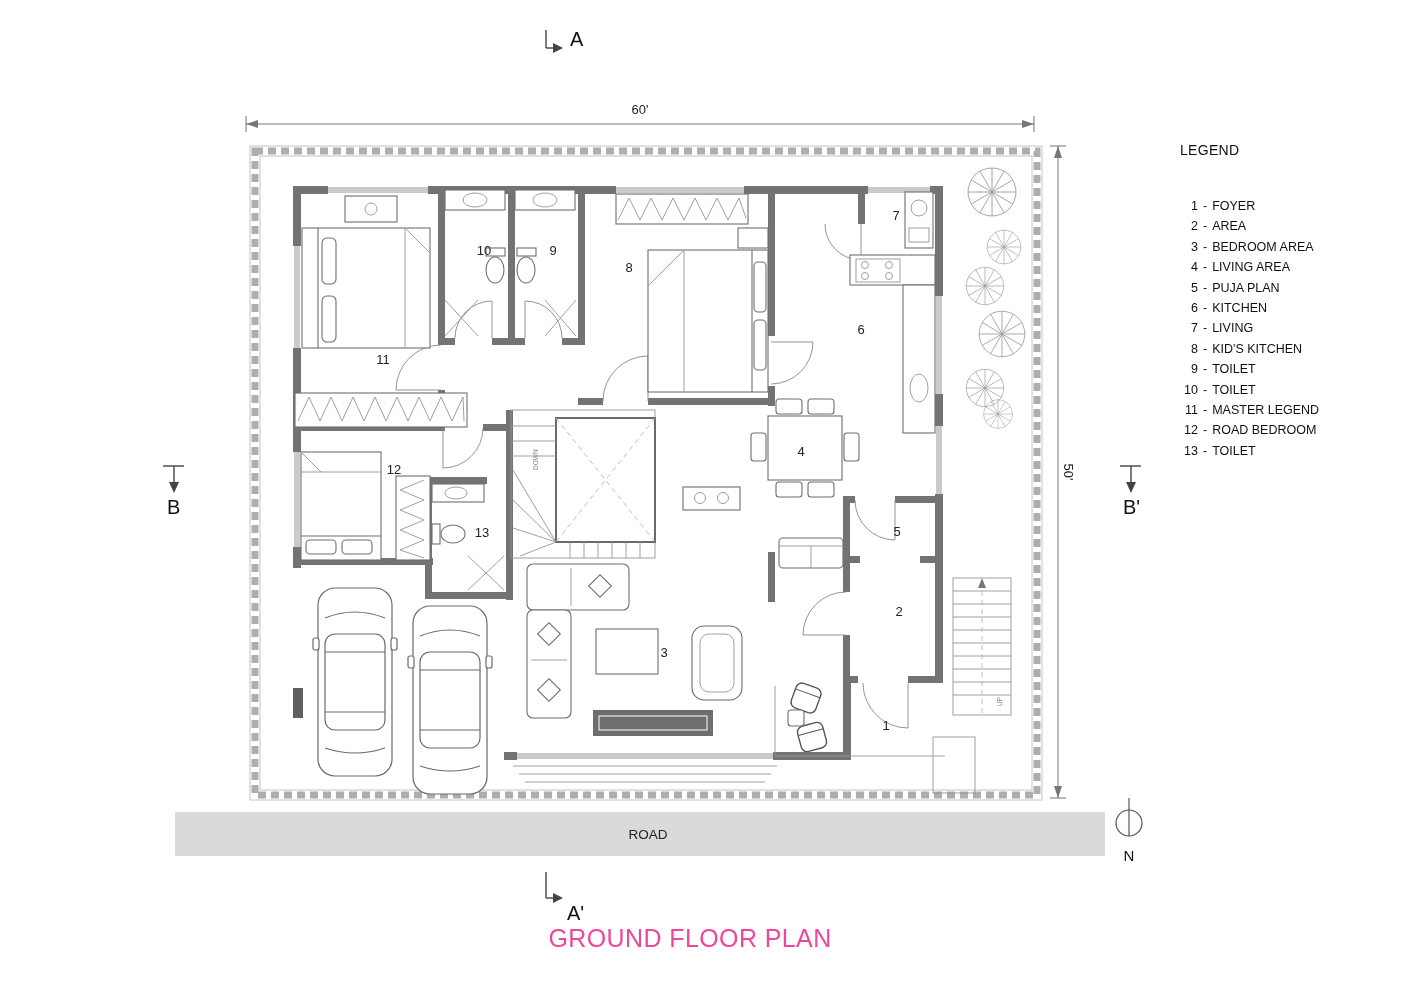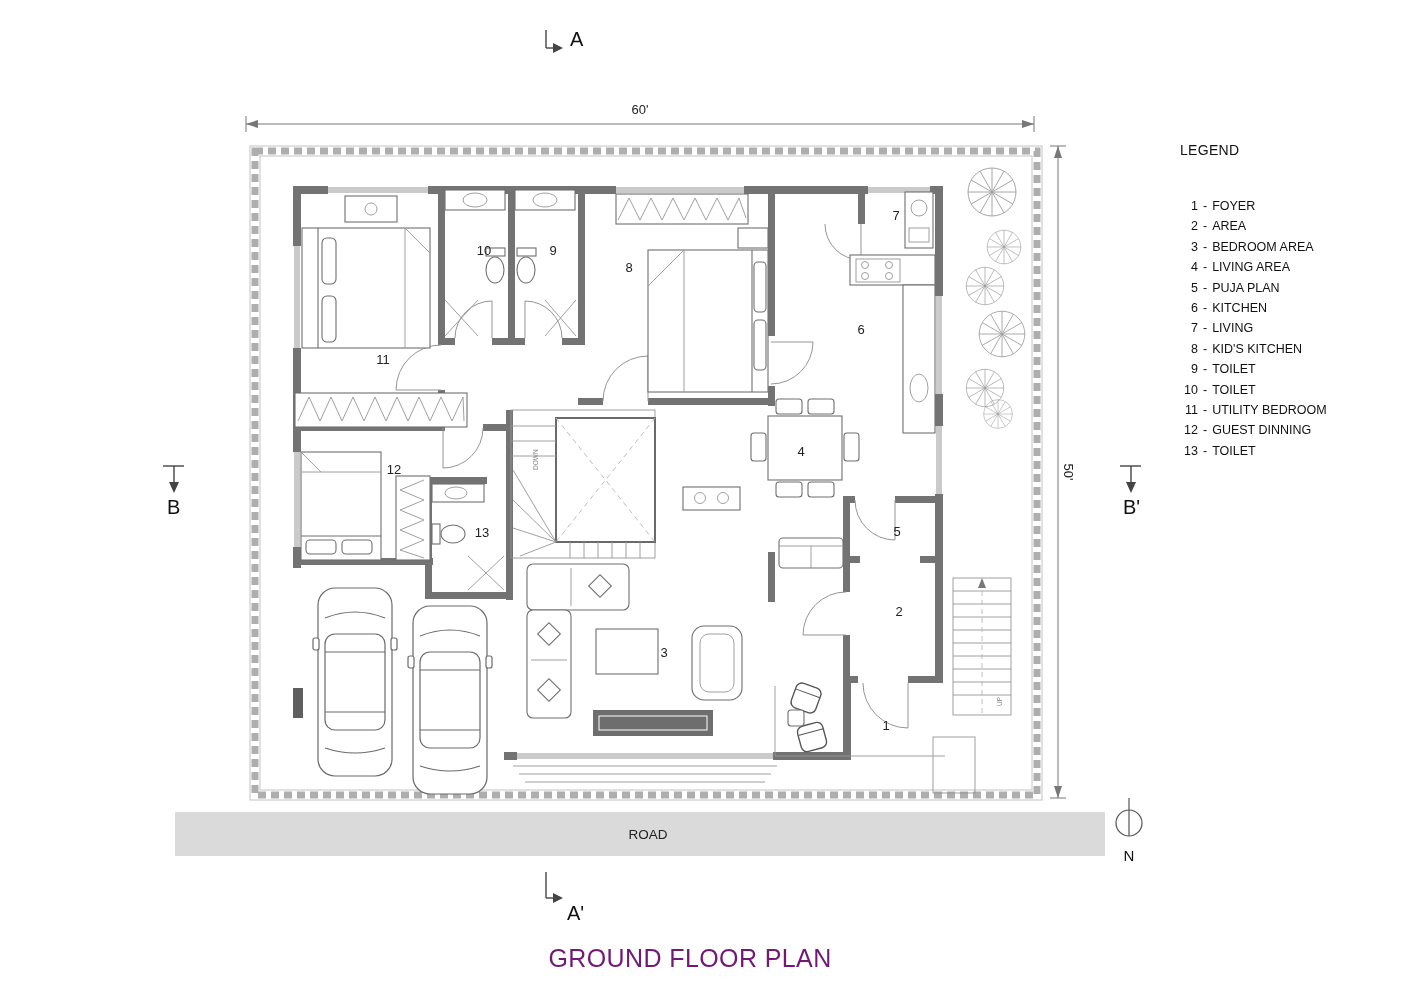--- a/index.html
+++ b/index.html
@@ -32,22 +32,22 @@
   text.roadtxt{font-size:13.5px;fill:#222;text-anchor:middle;}
   text.northtxt{font-size:15px;fill:#111;text-anchor:middle;}
   text.tiny{font-size:6.5px;fill:#888;}
 
   .legend{position:absolute;left:1180px;top:142px;width:230px;}
   .legend-title{font-size:14px;letter-spacing:0.3px;margin-bottom:38px;}
   .legend-row{display:flex;font-size:12.5px;line-height:20.4px;white-space:nowrap;}
   .lnum{width:18px;text-align:right;flex:0 0 18px;}
   .ldash{padding:0 5px;}
 
-  .plan-title{position:absolute;left:520px;top:944px;width:340px;text-align:center;
-    font-size:25px;letter-spacing:0.4px;color:#701a75;}
+  .plan-title{position:absolute;left:520px;top:924px;width:340px;text-align:center;
+    font-size:25px;letter-spacing:0.4px;color:#ec4899;}
 </style>
 </head>
 <body>
 
 <div class="canvas">
 
 <svg width="1414" height="1000" viewBox="0 0 1414 1000">
   <defs>
     <g id="treeSym">
       <circle r="24" fill="#fff" class="tree"></circle>
@@ -522,26 +522,26 @@
           <span class="llab">TOILET</span>
         </div>
         <div class="legend-row">
           <span class="lnum">10</span>
           <span class="ldash">-</span>
           <span class="llab">TOILET</span>
         </div>
         <div class="legend-row">
           <span class="lnum">11</span>
           <span class="ldash">-</span>
-          <span class="llab">UTILITY BEDROOM</span>
+          <span class="llab">MASTER LEGEND</span>
         </div>
         <div class="legend-row">
           <span class="lnum">12</span>
           <span class="ldash">-</span>
-          <span class="llab">GUEST DINNING</span>
+          <span class="llab">ROAD BEDROOM</span>
         </div>
         <div class="legend-row">
           <span class="lnum">13</span>
           <span class="ldash">-</span>
           <span class="llab">TOILET</span>
         </div>
       </div>
 </div>
 
 <div class="plan-title">GROUND FLOOR PLAN</div>

